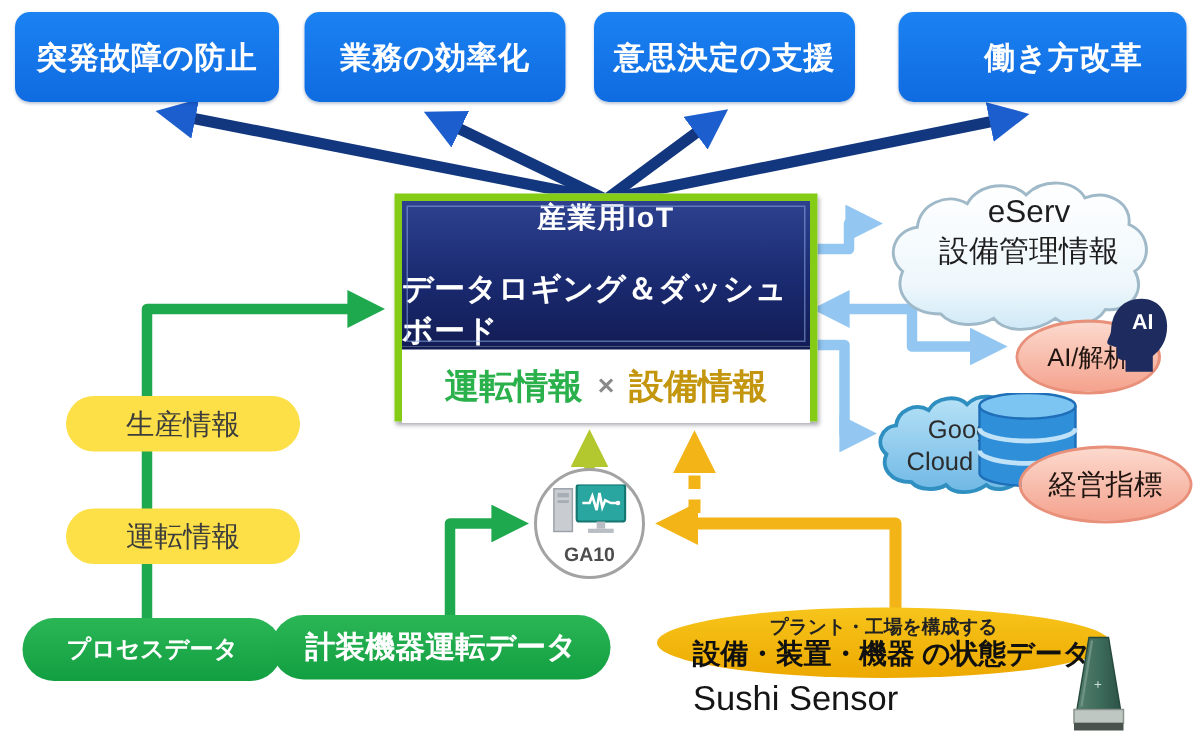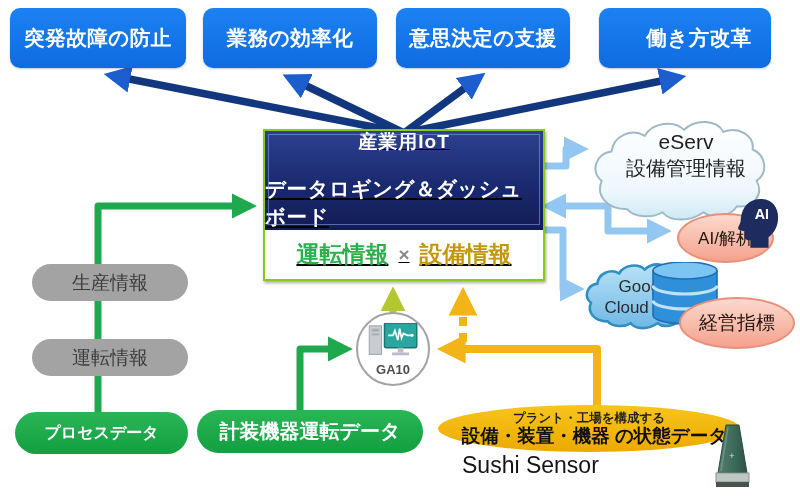--- a/index.html
+++ b/index.html
@@ -6,43 +6,43 @@
   *{box-sizing:border-box;font-family:"Liberation Sans","DejaVu Sans",sans-serif;}
   .canvas{position:relative;width:800px;height:498px;background:#ffffff;overflow:hidden;}
   .arrows{position:absolute;left:0;top:0;z-index:1;}
 
   
   .goal{position:absolute;top:8px;height:60px;background:linear-gradient(180deg,#1b82f2,#0f6be0);
         border-radius:10px;color:#fff;font-weight:bold;font-size:20.5px;display:flex;
         align-items:center;justify-content:center;z-index:2;letter-spacing:.5px;
         box-shadow:0 1px 2px rgba(0,40,90,.25);}
   .g1{left:10px;width:176px;} .g2{left:203px;width:174px;}
-  .g3{left:396px;width:174px;} .g4{left:599px;width:172px;padding-left:28px;}
+  .g3{left:396px;width:174px;} .g4{left:599px;width:192px;padding-left:28px;}
 
   
   .center-box{position:absolute;left:263px;top:129px;width:282px;height:152px;z-index:2;
-        border:2px solid #84cc16;background:#fff;box-shadow:1px 2px 3px rgba(0,0,30,.35);text-decoration:underline;}
+        border:5px solid #84cc16;background:#fff;box-shadow:1px 2px 3px rgba(0,0,30,.35);}
   .center-navy{position:relative;height:99px;background:linear-gradient(180deg,#2d418f 0%,#1a2a70 55%,#131d55 100%);
         display:flex;flex-direction:column;align-items:center;justify-content:center;border-bottom:2px solid #111c52;}
   .inner-frame{position:absolute;inset:3px;border:1px solid rgba(140,170,230,.55);pointer-events:none;}
   .center-title1{color:#fff;font-weight:bold;font-size:19px;letter-spacing:1px;}
   .center-title2{color:#fff;font-weight:bold;font-size:20.5px;margin-top:20px;letter-spacing:.5px;}
   .formula{height:49px;display:flex;align-items:center;justify-content:center;gap:10px;background:#fff;}
   .f-left{color:#2ab14c;font-size:23px;font-weight:bold;}
   .f-op{color:#8a8a8a;font-size:19px;font-weight:bold;}
   .f-right{color:#c3960e;font-size:23px;font-weight:bold;}
 
   
-  .pill{position:absolute;left:32px;width:156px;height:37px;background:#a3a3a3;border-radius:19px;
+  .pill{position:absolute;left:44px;width:156px;height:37px;background:#fde047;border-radius:19px;
         display:flex;align-items:center;justify-content:center;color:#3c3c3c;font-size:19px;z-index:2;}
   .p1{top:264px;} .p2{top:339px;}
   .src{position:absolute;background:linear-gradient(180deg,#2bb656,#129f41);border-radius:22px;color:#fff;
         font-weight:bold;display:flex;align-items:center;justify-content:center;z-index:2;}
   .src1{left:15px;top:412px;width:173px;height:42px;font-size:16px;}
-  .src2{left:197px;top:410px;width:226px;height:43px;font-size:20px;}
+  .src2{left:181px;top:410px;width:226px;height:43px;font-size:20px;}
 
   
   .ga10{position:absolute;left:356px;top:312px;width:74px;height:74px;border-radius:50%;background:#fff;
         border:2px solid #a3a3a3;z-index:2;display:flex;flex-direction:column;align-items:center;justify-content:flex-start;padding-top:9px;}
   .ga10-label{font-size:13px;font-weight:bold;color:#4d4d4d;margin-top:1px;}
 
   
   .plant{position:absolute;left:438px;top:405px;width:302px;height:47px;border-radius:50%;
         background:linear-gradient(180deg,#f7c51c,#eda900);z-index:2;display:flex;flex-direction:column;
         align-items:center;justify-content:center;line-height:1.15;}

